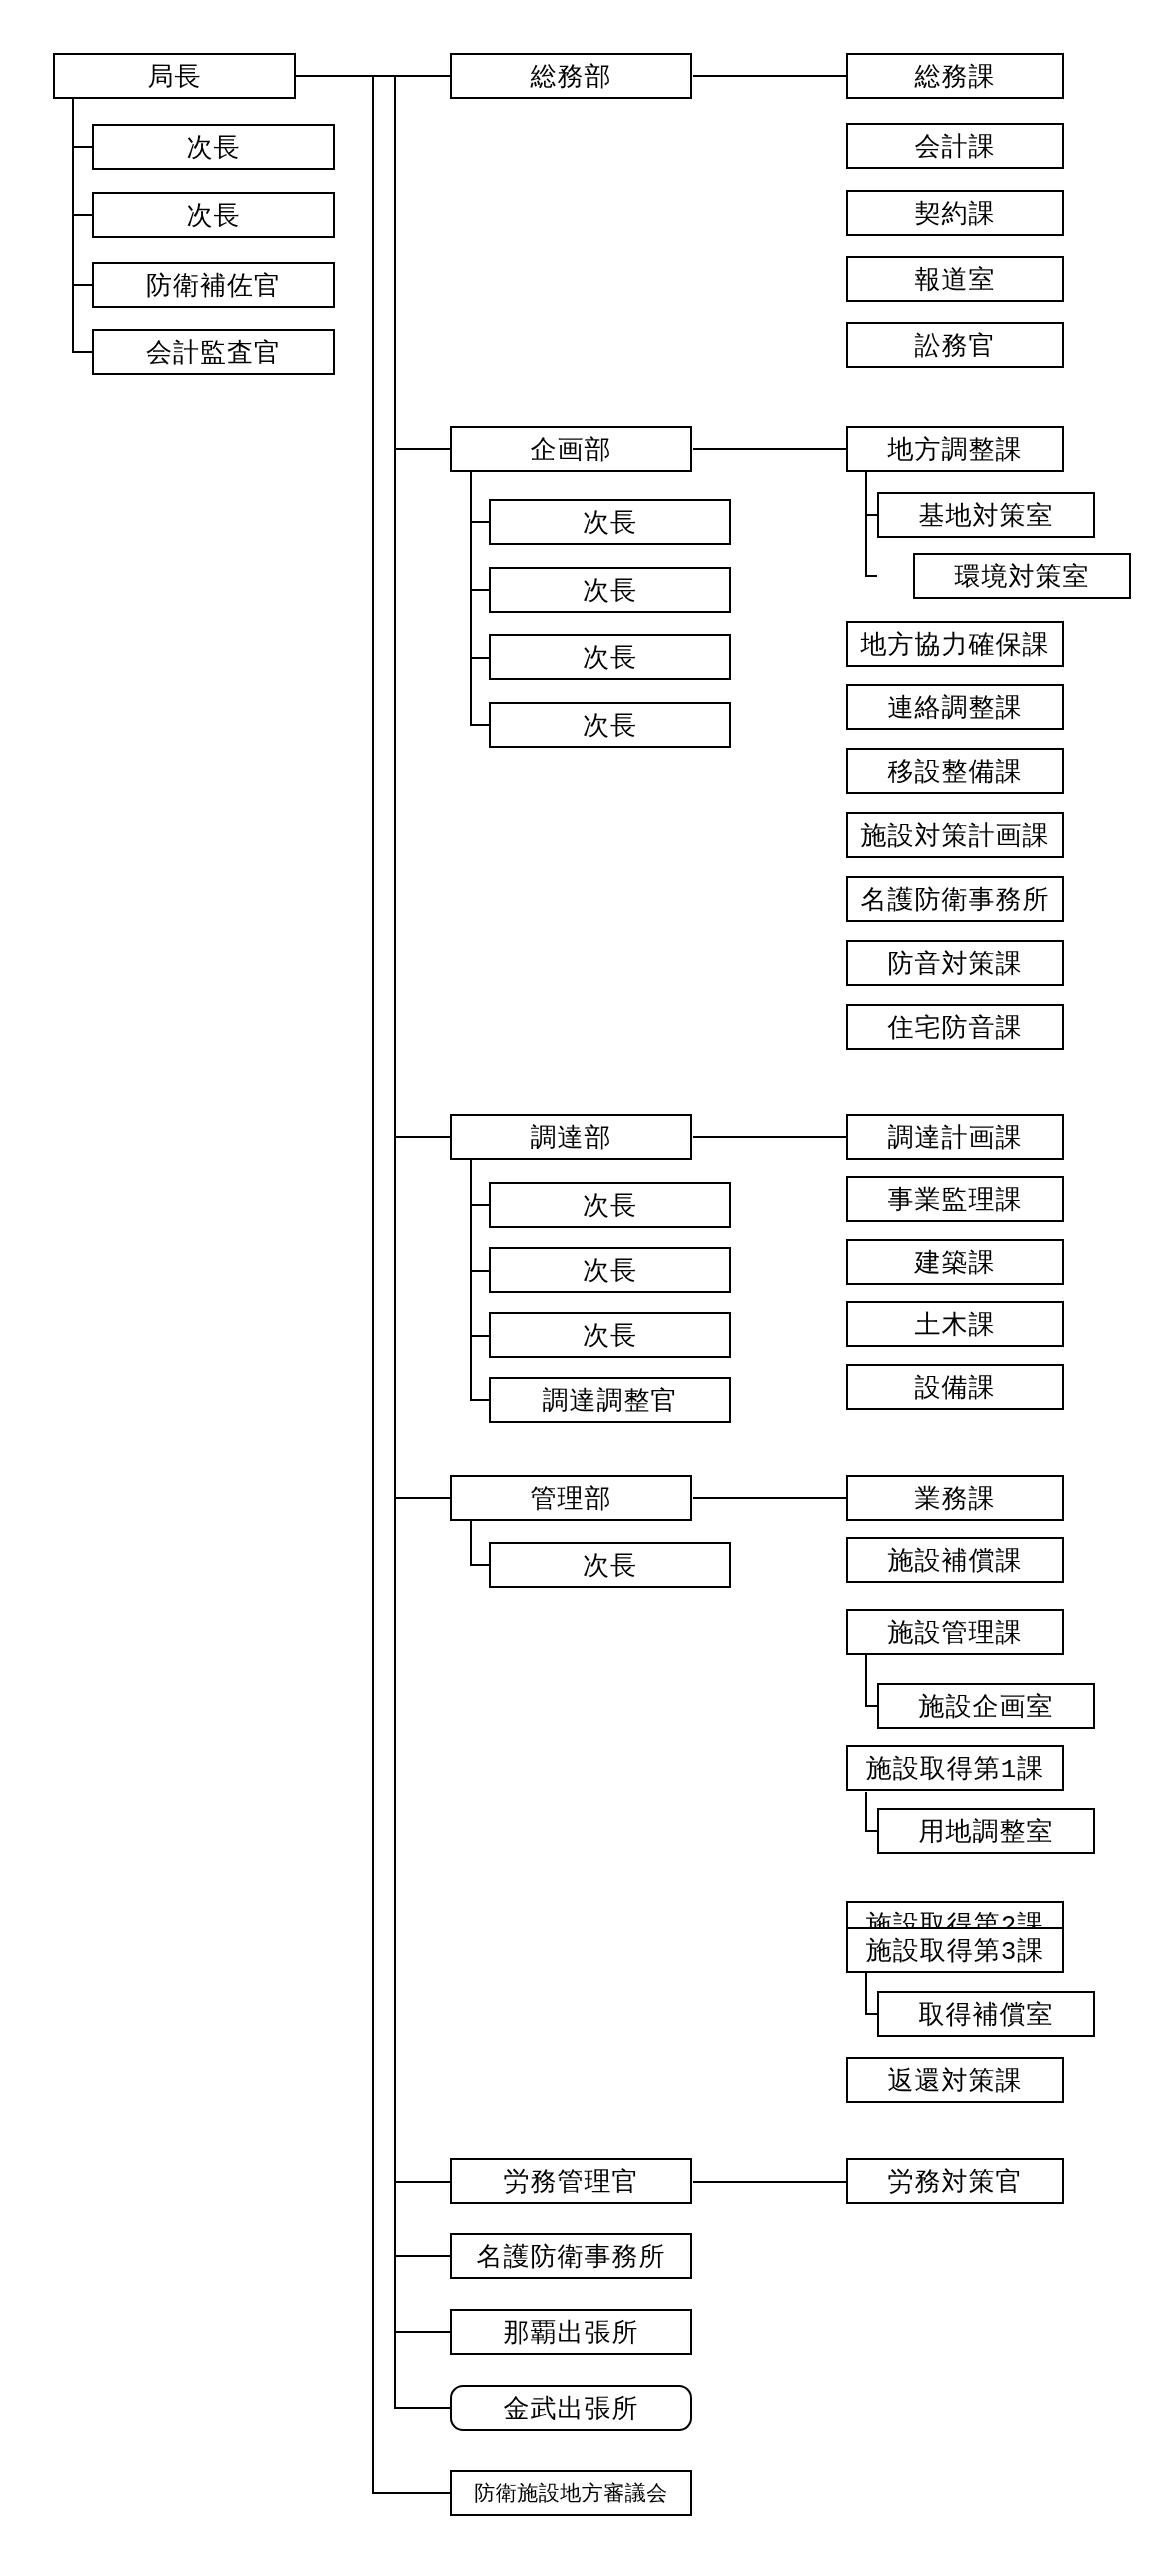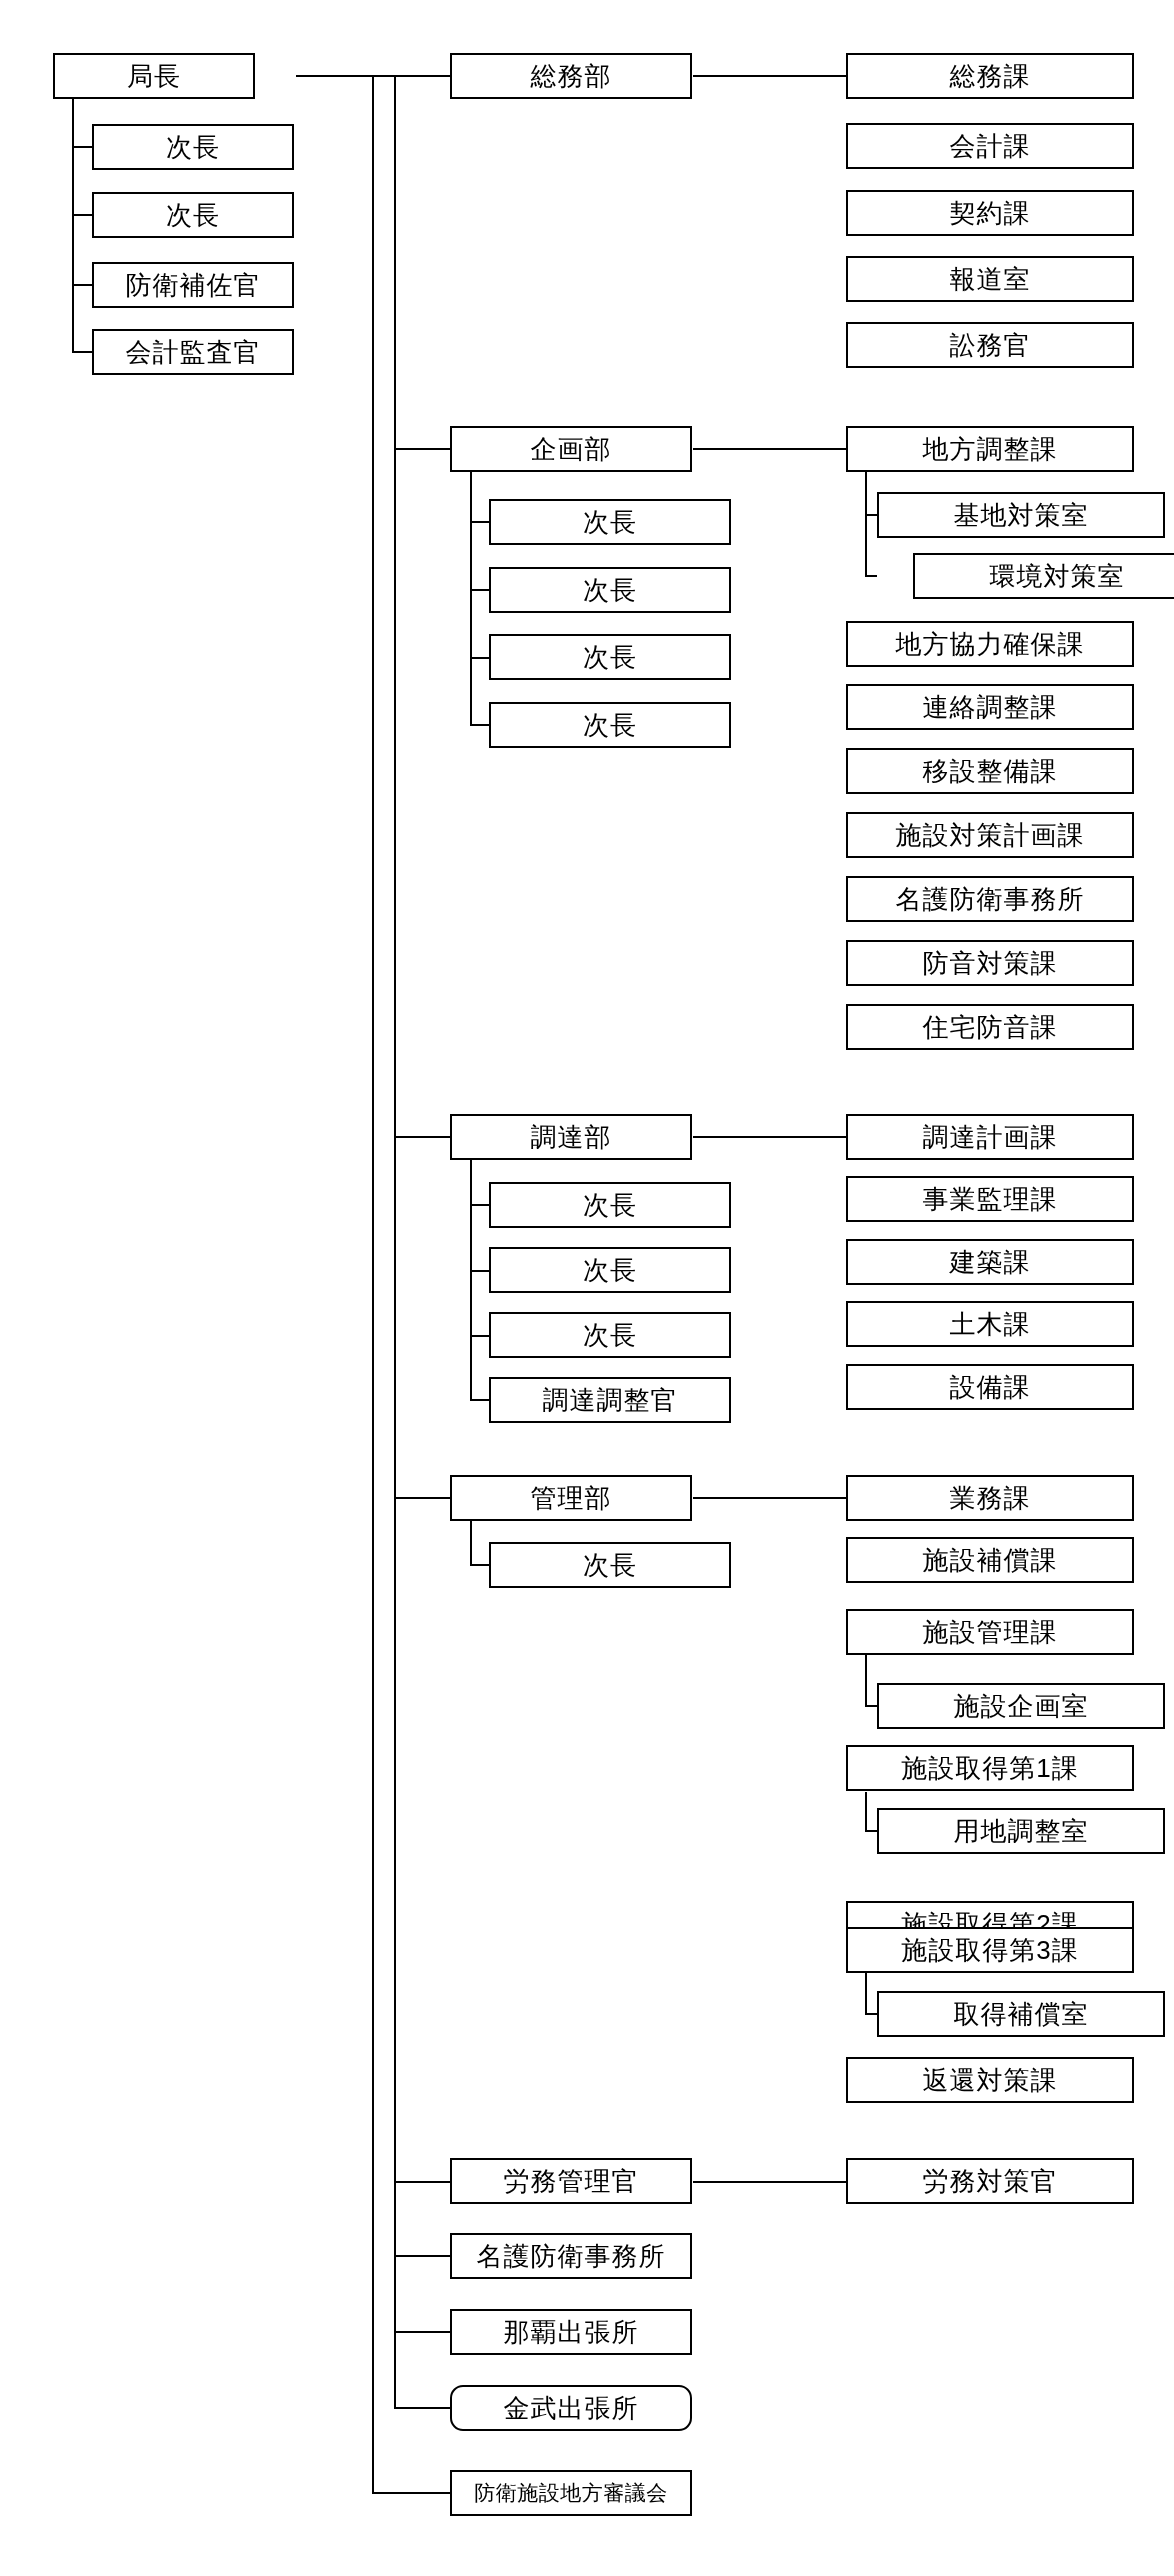--- a/index.html
+++ b/index.html
@@ -3,21 +3,21 @@
 <meta charset="utf-8">
 <style>
   html,body{margin:0;padding:0;}
   body{width:1174px;height:2576px;position:relative;background:#ffffff;
        font-family:"Liberation Sans", sans-serif;}
   .canvas{position:absolute;left:0;top:0;width:1174px;height:2576px;background:#ffffff;}
   .box{position:absolute;box-sizing:border-box;height:46px;border:2.6px solid #000000;
        background:#ffffff;color:#000000;display:flex;align-items:center;justify-content:center;
        font-size:26px;letter-spacing:1px;white-space:nowrap;overflow:hidden;}
   .box.small{font-size:21px;letter-spacing:0.5px;}
-  .wA{width:202px;} .wB{width:242px;} .wC{width:288px;}
+  .wA{width:243px;} .wB{width:242px;} .wC{width:218px;font-family:Liberation Mono, monospace;}
   .ln{position:absolute;background:#000000;}
 </style>
 </head>
 <body>
 
 <div class="canvas">
 
   <div class="box wA" style="left:53px;top:53px;">局長</div>
   <div class="box wA" style="left:92px;top:124px;">次長</div>
   <div class="box wA" style="left:92px;top:192px;">次長</div>

